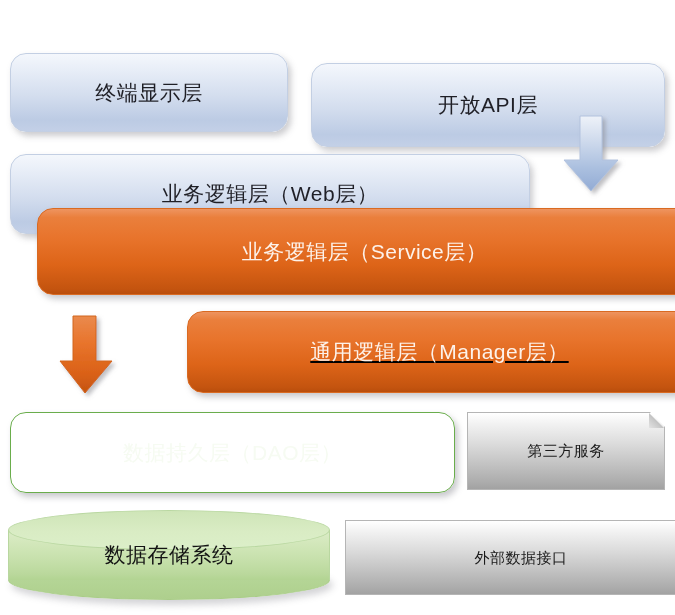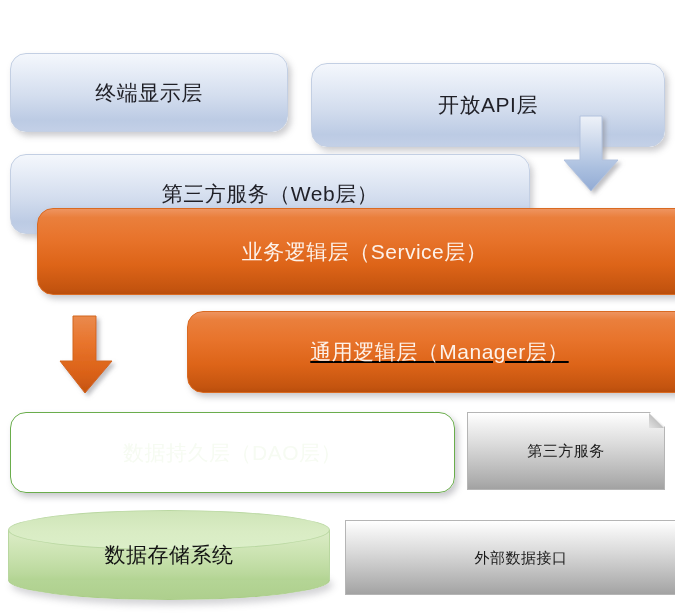--- a/index.html
+++ b/index.html
@@ -187,21 +187,21 @@
 
   <div class="node box-blue" style="left:10px; top:10px; width:278px; height:79px;">
     <span class="label">终端显示层</span>
   </div>
 
   <div class="node box-blue" style="left:311px; top:20px; width:354px; height:84px;">
     <span class="label">开放API层</span>
   </div>
 
   <div class="node box-blue" style="left:10px; top:111px; width:520px; height:80px;">
-    <span class="label">第三方服务（Web层）</span>
+    <span class="label">业务逻辑层（Web层）</span>
   </div>
 
   <div class="arrow" style="left:560px; top:116px; width:62px; height:77px;">
     <svg width="62" height="77" viewBox="0 0 62 77" xmlns="http://www.w3.org/2000/svg">
       <defs>
         <linearGradient id="blueArrowGrad" x1="0" y1="0" x2="0" y2="1">
           <stop offset="0%" stop-color="#eef2f9"></stop>
           <stop offset="35%" stop-color="#cdd9ec"></stop>
           <stop offset="70%" stop-color="#aabfdf"></stop>
           <stop offset="100%" stop-color="#92abd4"></stop>

